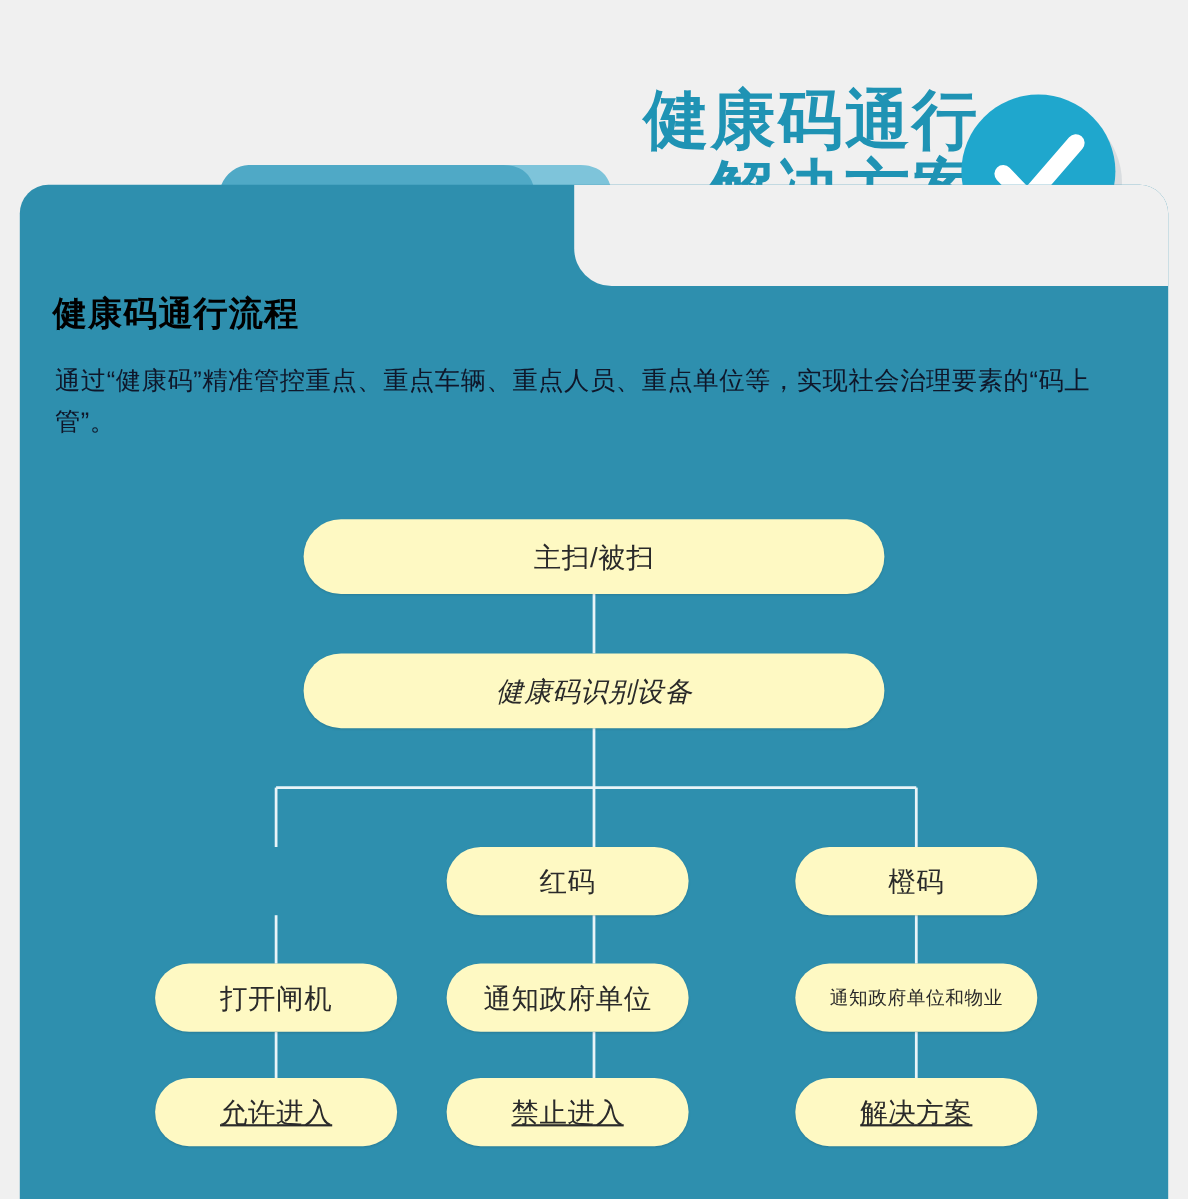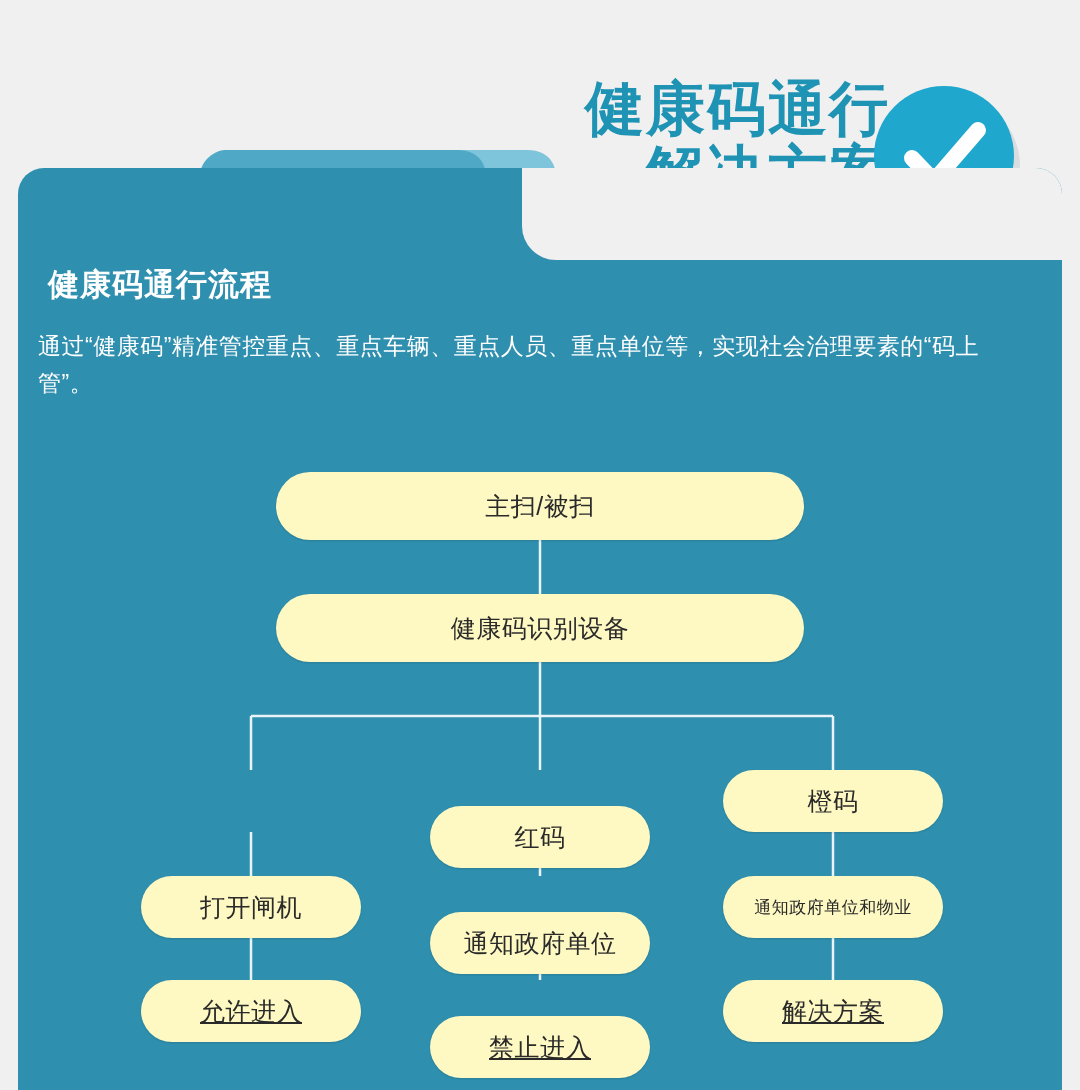--- a/index.html
+++ b/index.html
@@ -111,31 +111,31 @@
     background: #f0f0f0;
     border-bottom-left-radius: 34px;
   }
 
   .section-title {
     position: absolute;
     left: 30px;
     top: 96px;
     font-size: 31px;
     font-weight: bold;
-    color: #ffffff;
+    color: #000000;
     letter-spacing: 1px;
   }
   .intro {
     position: absolute;
-    left: 20px;
+    left: 32px;
     top: 160px;
     width: 990px;
     font-size: 23px;
     line-height: 1.62;
-    color: #ffffff;
+    color: #0f172a;
     letter-spacing: 0.5px;
   }
 
   
   .flow {
     position: absolute;
     left: 0;
     top: 0;
     width: 1044px;
     height: 922px;
@@ -165,20 +165,21 @@
     width: 528px;
     height: 68px;
     border-radius: 34px;
   }
   .node.second {
     left: 258px;
     top: 426px;
     width: 528px;
     height: 68px;
     border-radius: 34px;
+    font-style: italic;
   }
   .node.code {
     top: 602px;
     width: 220px;
     height: 62px;
     border-radius: 31px;
   }
   .node.action {
     top: 708px;
     width: 220px;
@@ -186,21 +187,21 @@
     border-radius: 31px;
   }
   .node.result {
     top: 812px;
     width: 220px;
     height: 62px;
     border-radius: 31px;
     text-decoration: underline;
   }
   .col1 { left: 123px; }
-  .col2 { left: 412px; margin-top: 36px; }
+  .col2 { left: 388px; }
   .col3 { left: 705px; }
   .node.small { font-size: 17px; }
 </style>
 </head>
 <body>
 
 <div class="header">
 
   <div class="title-block">
     <span class="title-line">健康码通行</span>

